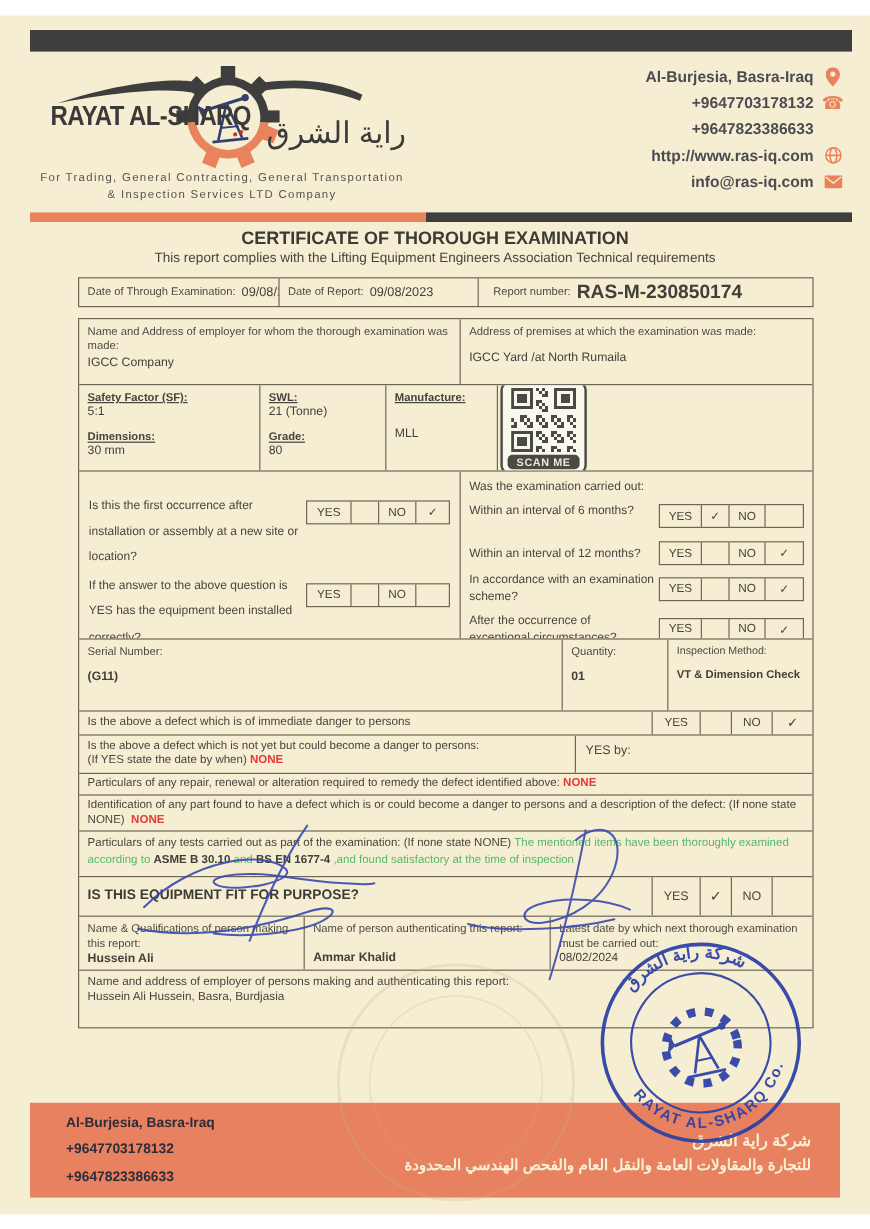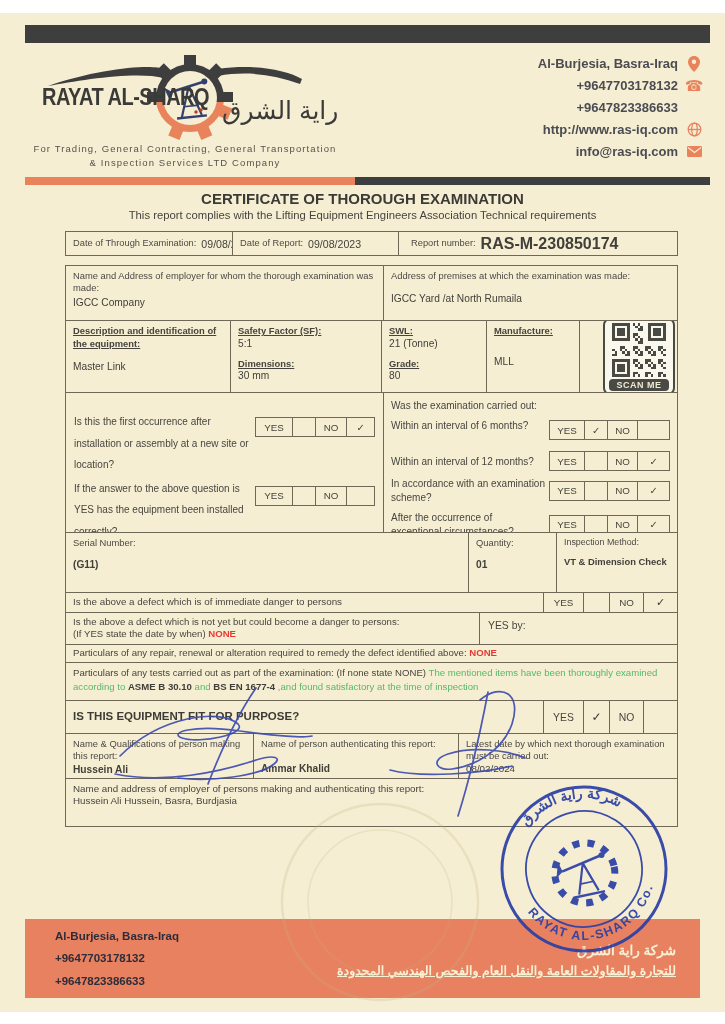--- a/index.html
+++ b/index.html
@@ -49,21 +49,21 @@
   .qr-badge{background:#4a4a45;color:#efe9d2;border-radius:4px;font-size:9px;font-weight:bold;letter-spacing:.5px;padding:1px 7px;margin-top:2px;white-space:nowrap;}
 
   .sig-svg{left:60px;top:686px;width:470px;height:132px;z-index:5;pointer-events:none;}
   .stamp{left:498px;top:783px;width:172px;height:172px;transform:rotate(-12deg);opacity:.92;z-index:7;pointer-events:none;}
   .emboss{left:278px;top:800px;width:205px;height:205px;z-index:6;pointer-events:none;opacity:.55;}
 
   .footer{left:25px;top:919px;width:675px;height:79px;background:#e8815f;display:flex;justify-content:space-between;align-items:center;box-sizing:border-box;padding:8px 24px 8px 30px;z-index:4;}
   .f-left{font-size:11.5px;font-weight:bold;color:#2c2c3a;line-height:1.95;}
   .f-right{text-align:right;direction:rtl;color:#f8f1d6;}
   .f-ar1{font-size:13.5px;font-weight:bold;line-height:1.8;}
-  .f-ar2{font-size:12.5px;font-weight:bold;text-decoration:underline;}
+  .f-ar2{font-size:12.5px;font-weight:bold;}
 </style>
 </head>
 <body>
 
 <div class="page">
   <div class="paper abs" style="left:0;"></div>
 
   <div class="abs bar-top"></div>
 
   <svg class="abs" style="left:40px;top:62px;width:300px;height:26px;z-index:1" viewBox="0 0 300 26">
@@ -214,41 +214,37 @@
         <div class="lb">Name and Address of employer for whom the thorough examination was made:</div>
         <div class="vl" style="margin-top:3px">IGCC Company</div>
       </div>
       <div class="cell" style="flex:1">
         <div class="lb">Address of premises at which the examination was made:</div>
         <div class="vl" style="margin-top:11px">IGCC Yard /at North Rumaila</div>
       </div>
     </div>
 
     <div class="tr" style="height:72px">
-      <div class="cell bdr" style="width:165px">
-        <div class="ulb">Description and identification of the equipment:</div>
-        <div class="vl" style="margin-top:11px">Master Link</div>
-      </div>
       <div class="cell bdr" style="width:151px">
         <div class="ulb">Safety Factor (SF):</div>
         <div class="vl">5:1</div>
         <div class="ulb" style="margin-top:9px">Dimensions:</div>
         <div class="vl">30 mm</div>
       </div>
       <div class="cell bdr" style="width:105px">
         <div class="ulb">SWL:</div>
         <div class="vl">21 (Tonne)</div>
         <div class="ulb" style="margin-top:9px">Grade:</div>
         <div class="vl">80</div>
       </div>
       <div class="cell bdr" style="width:93px">
         <div class="ulb">Manufacture:</div>
         <div class="vl" style="margin-top:18px">MLL</div>
       </div>
-      <div class="cell" style="flex:1;display:flex;align-items:center;justify-content:flex-end;padding:2px">
+      <div class="cell" style="flex:1;display:flex;align-items:center;justify-content:flex-start;padding:2px">
         <div class="qr-wrap">
           <svg width="54" height="54" viewBox="0 0 21 21" shape-rendering="crispEdges">
             <g fill="#4a4a45">
               <rect x="0" y="0" width="7" height="7"></rect>
                 <rect x="14" y="0" width="7" height="7"></rect>
                 <rect x="0" y="14" width="7" height="7"></rect>
             </g>
             <g fill="#faf7ec">
               <rect x="1" y="1" width="5" height="5"></rect>
                 <rect x="15" y="1" width="5" height="5"></rect>
@@ -445,20 +441,26 @@
       <div style="width:198px;border-left:1.1px solid #6f6857;padding:7px 8px;font-size:10.4px;box-sizing:border-box;flex:none">YES by:</div>
     </div>
 
     <div class="tr" style="height:18px">
       <div style="padding:2px 7px;font-size:9.6px">
         <span>Particulars of any repair, renewal or alteration required to remedy the defect identified above:</span>
         <span class="red">NONE</span>
       </div>
     </div>
 
+    <div class="tr" style="height:30px">
+      <div style="padding:2px 7px;font-size:9.6px;line-height:1.35">
+        <span>Identification of any part found to have a defect which is or could become a danger to persons and a description of the defect: (If none state NONE)</span>&nbsp;
+        <span class="red">NONE</span>
+      </div>
+    </div>
 
     <div class="tr" style="height:38px">
       <div style="padding:3px 7px;font-size:9.6px;line-height:1.5">
         <span>Particulars of any tests carried out as part of the examination: (If none state NONE)</span>
         <span class="green">The mentioned items have been thoroughly</span>
         <span class="green">examined according to</span>
         <span class="std">ASME B 30.10</span>
         <span class="green">and</span>
         <span class="std">BS EN 1677-4</span>
         <span class="green">,and found satisfactory at the time of inspection</span>

